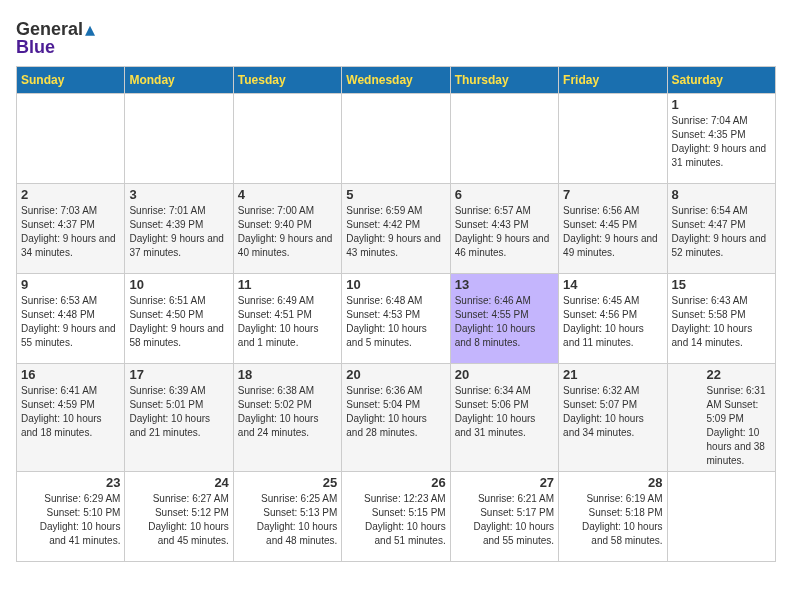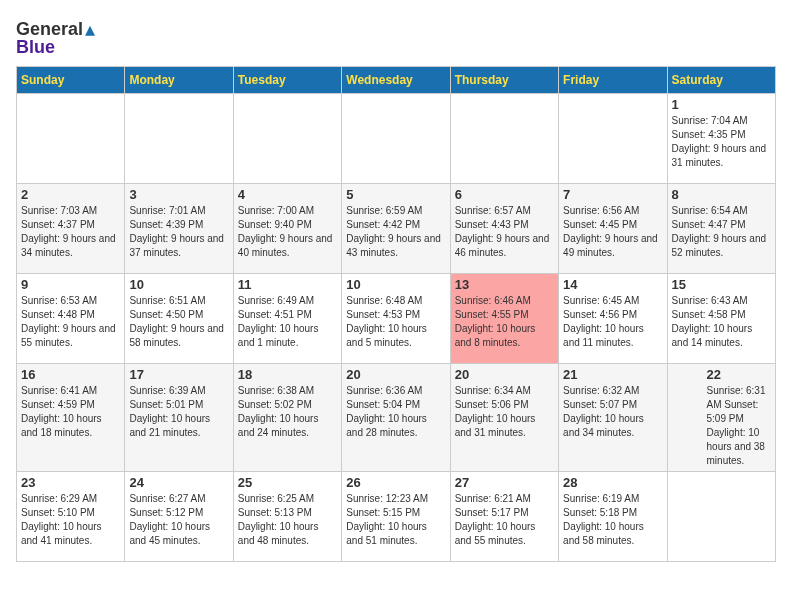--- a/index.html
+++ b/index.html
@@ -187,36 +187,36 @@
           <div class="day-info">Sunrise: 6:49 AM
 Sunset: 4:51 PM
 Daylight: 10 hours and 1 minute.</div>
         </td>
         <td style="background-color: rgb(255, 255, 255);">
           <span class="day-number">10</span>
           <div class="day-info">Sunrise: 6:48 AM
 Sunset: 4:53 PM
 Daylight: 10 hours and 5 minutes.</div>
         </td>
-        <td style="background-color: #fca5a5;">
+        <td style="background-color: #c4b5fd;">
           <span class="day-number">13</span>
           <div class="day-info">Sunrise: 6:46 AM
 Sunset: 4:55 PM
 Daylight: 10 hours and 8 minutes.</div>
         </td>
         <td style="background-color: rgb(255, 255, 255);">
           <span class="day-number">14</span>
           <div class="day-info">Sunrise: 6:45 AM
 Sunset: 4:56 PM
 Daylight: 10 hours and 11 minutes.</div>
         </td>
         <td style="background-color: rgb(255, 255, 255);">
           <span class="day-number">15</span>
           <div class="day-info">Sunrise: 6:43 AM
-Sunset: 4:58 PM
+Sunset: 5:58 PM
 Daylight: 10 hours and 14 minutes.</div>
         </td>
       </tr>
       <tr style="background-color: rgb(245, 245, 245);">
         <td style="background-color: rgb(245, 245, 245); margin-left: 28px;">
           <span class="day-number">16</span>
           <div class="day-info">Sunrise: 6:41 AM
 Sunset: 4:59 PM
 Daylight: 10 hours and 18 minutes.</div>
         </td>
@@ -250,21 +250,21 @@
 Sunset: 5:07 PM
 Daylight: 10 hours and 34 minutes.</div>
         </td>
         <td style="background-color: rgb(245, 245, 245); padding-left: 39px;">
           <span class="day-number">22</span>
           <div class="day-info">Sunrise: 6:31 AM
 Sunset: 5:09 PM
 Daylight: 10 hours and 38 minutes.</div>
         </td>
       </tr>
-      <tr style="background-color: #0f172a;">
+      <tr style="background-color: #0f172a; text-align: right;">
         <td style="background-color: rgb(255, 255, 255);">
           <span class="day-number">23</span>
           <div class="day-info">Sunrise: 6:29 AM
 Sunset: 5:10 PM
 Daylight: 10 hours and 41 minutes.</div>
         </td>
         <td style="background-color: rgb(255, 255, 255); margin-top: 22px;">
           <span class="day-number">24</span>
           <div class="day-info">Sunrise: 6:27 AM
 Sunset: 5:12 PM

